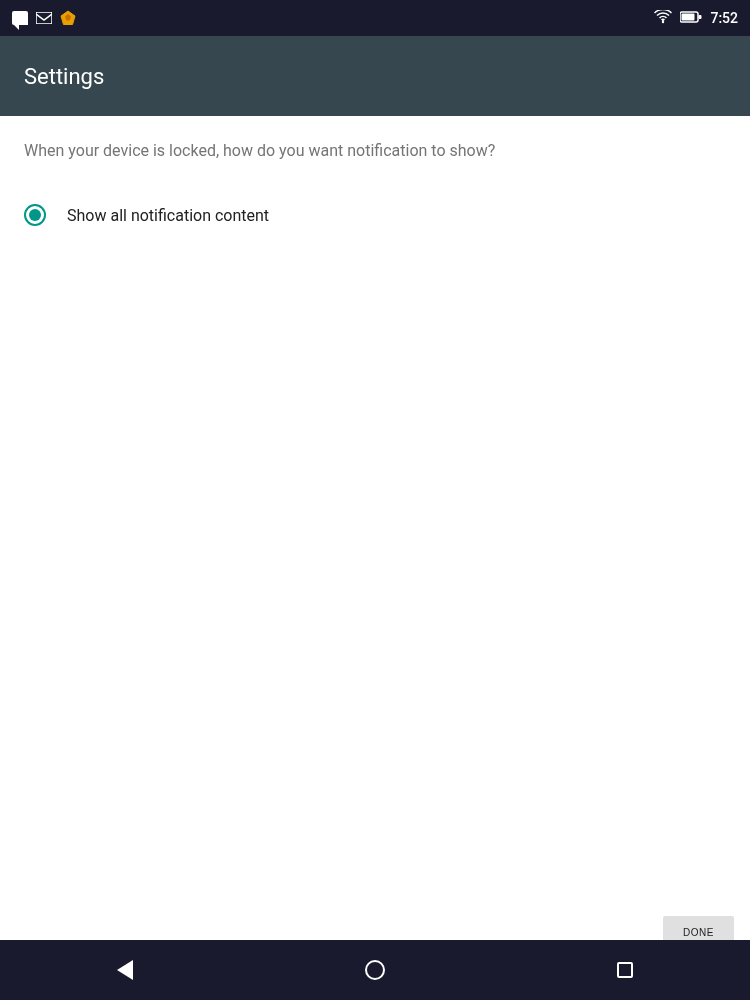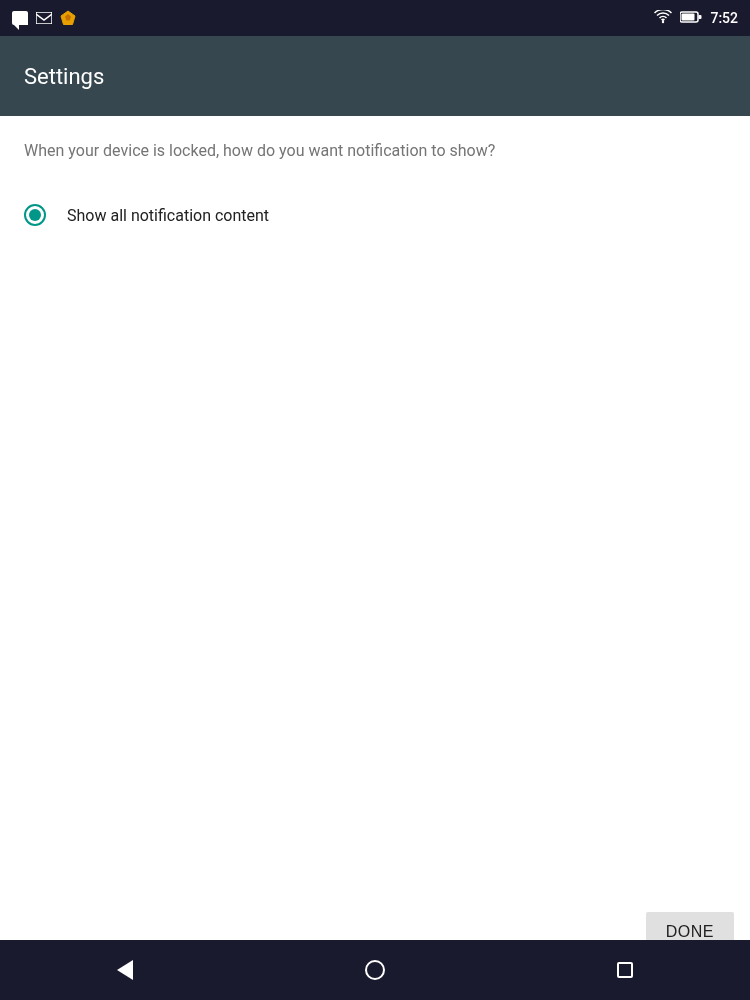--- a/index.html
+++ b/index.html
@@ -127,21 +127,21 @@
       align-items: center;
       justify-content: flex-end;
       padding: 0 16px;
       flex-shrink: 0;
     }
 
     .done-button {
       background: #e0e0e0;
       border: none;
       padding: 11px 20px;
-      font-size: 16px;
+      font-size: 10px;
       font-weight: 500;
       color: #212121;
       text-transform: uppercase;
       letter-spacing: 0.5px;
       cursor: pointer;
       border-radius: 2px;
       margin-top: 48px;
     }
 
     

